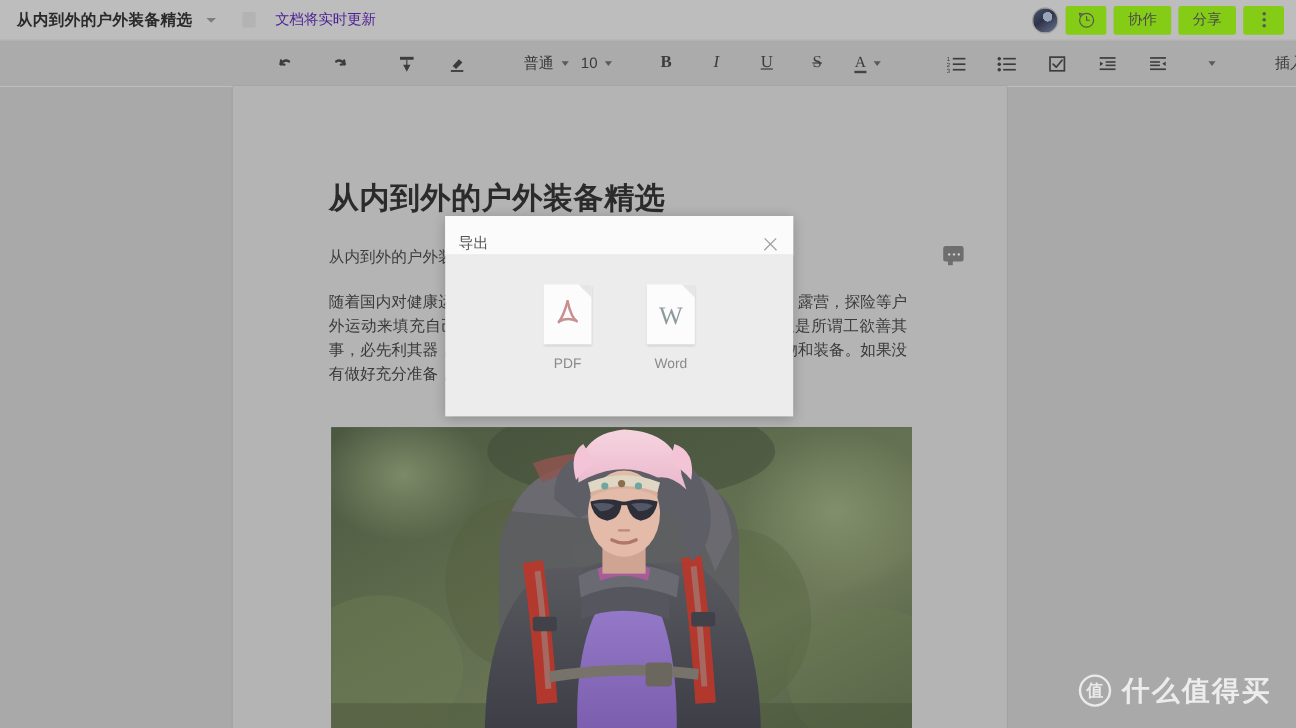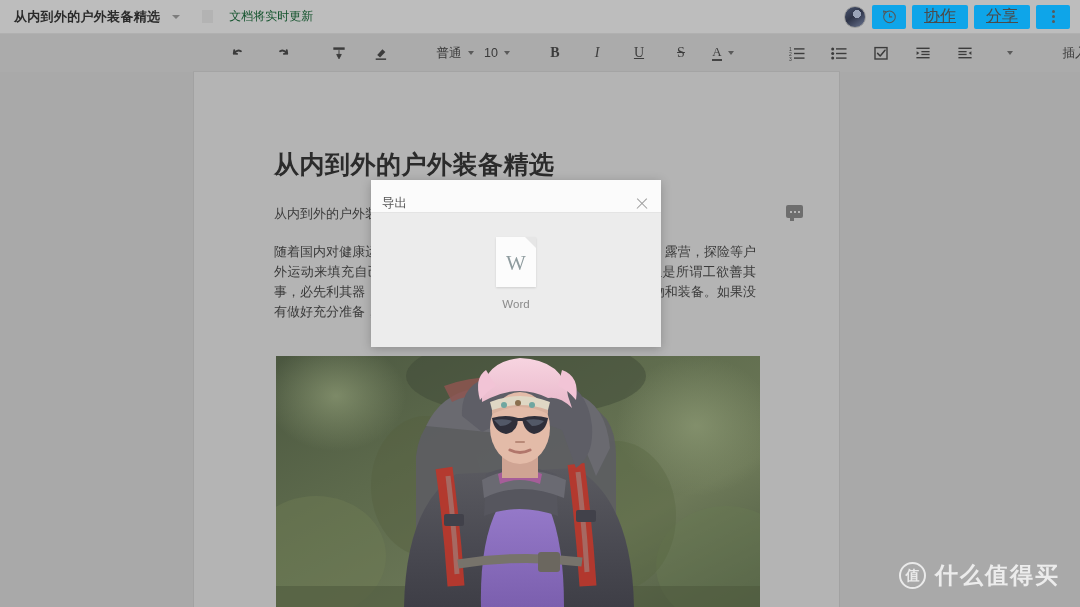--- a/index.html
+++ b/index.html
@@ -40,21 +40,21 @@
     border-top: 4px solid #7d7d7d;
   }
   .star-icon {
     margin-left: 22px;
     width: 11px; height: 13px;
     background: #b3b3b3;
   }
   .sync-text {
     margin-left: 16px;
     font-size: 12px;
-    color: #14532d;
+    color: #4c1d95;
     white-space: nowrap;
   }
   .topbar-right {
     margin-left: auto;
     display: flex; align-items: center;
     padding-right: 10px;
     gap: 6px;
   }
   .avatar {
     width: 22px; height: 22px;
@@ -62,26 +62,25 @@
     background:
       radial-gradient(circle at 60% 35%, #9aa4b8 0 22%, rgba(154,164,184,0) 23%),
       linear-gradient(145deg, #4a5570 0%, #2e3448 45%, #6a7490 100%);
     border: 1px solid #9d9d9d;
   }
   .tb-btn {
     height: 24px;
     min-width: 44px;
     padding: 0 12px;
     display: flex; align-items: center; justify-content: center;
-    font-size: 16px; color: #4b4b4b;
-    background: #0ea5e9;
+    font-size: 12px; color: #4b4b4b;
+    background: #84cc16;
     border: none; border-radius: 2px;
     cursor: pointer;
     white-space: nowrap;
-    text-decoration: underline;
   }
   .tb-icon-btn {
     width: 34px; min-width: 34px; padding: 0;
   }
   .clock-ico { width: 15px; height: 15px; position: relative; }
   .clock-ico svg { display: block; }
   .kebab { display: flex; flex-direction: column; gap: 2px; align-items: center; }
   .kebab i { width: 3px; height: 3px; border-radius: 50%; background: #595959; display: block; }
 
   
@@ -543,20 +542,32 @@
   </div>
 
   <div class="dialog">
     <div class="dialog-head">
       <span class="dialog-title">导出</span>
       <span class="dialog-close"></span>
     </div>
 
     <div class="export-row">
 
+      <div class="export-item">
+        <div class="file-ico">
+          <div class="file-glyph">
+            <svg width="26" height="26" viewBox="0 0 26 26">
+              <path d="M13 3 Q11.2 9.5 9.2 14 Q7.4 18.2 5.6 20.4" fill="none" stroke="#c98f8f" stroke-width="2.1" stroke-linecap="round"></path>
+              <path d="M13 3 Q14.4 10 16.6 14.4 Q18.4 18 20.6 19.6" fill="none" stroke="#c98f8f" stroke-width="2.1" stroke-linecap="round"></path>
+              <path d="M6.4 19.6 Q13 16.2 20 19.2" fill="none" stroke="#c98f8f" stroke-width="2.1" stroke-linecap="round"></path>
+            </svg>
+          </div>
+        </div>
+        <div class="export-label">PDF</div>
+      </div>
 
       <div class="export-item">
         <div class="file-ico">
           <div class="file-glyph">
             <span class="glyph-w">W</span>
           </div>
         </div>
         <div class="export-label">Word</div>
       </div>
 

